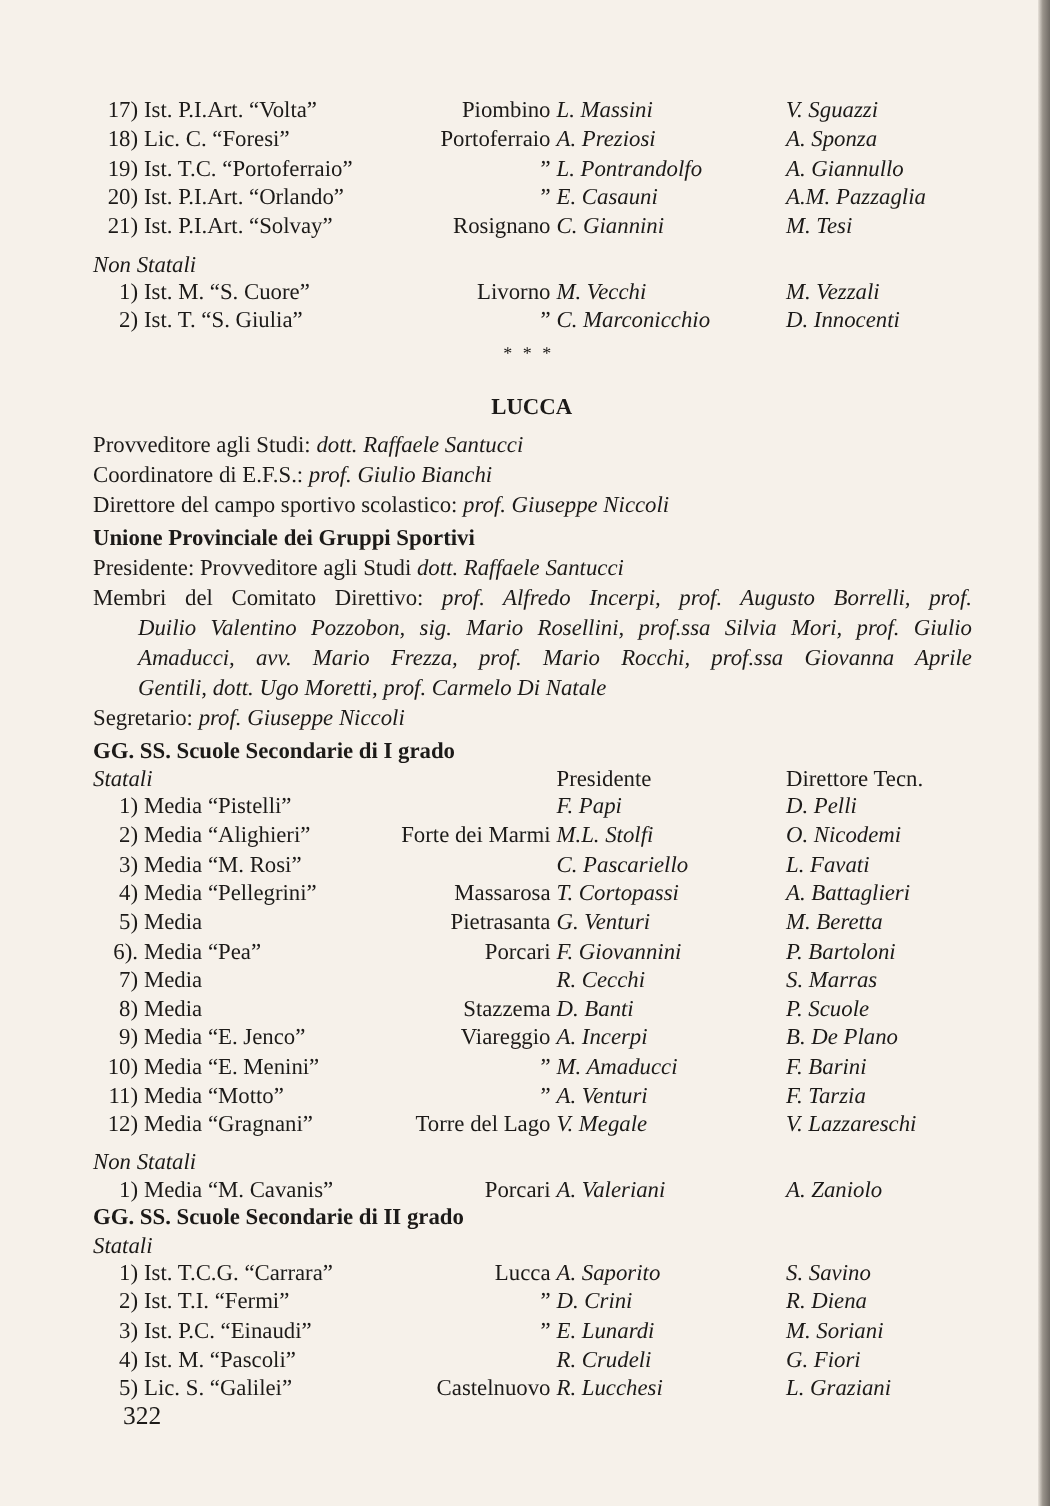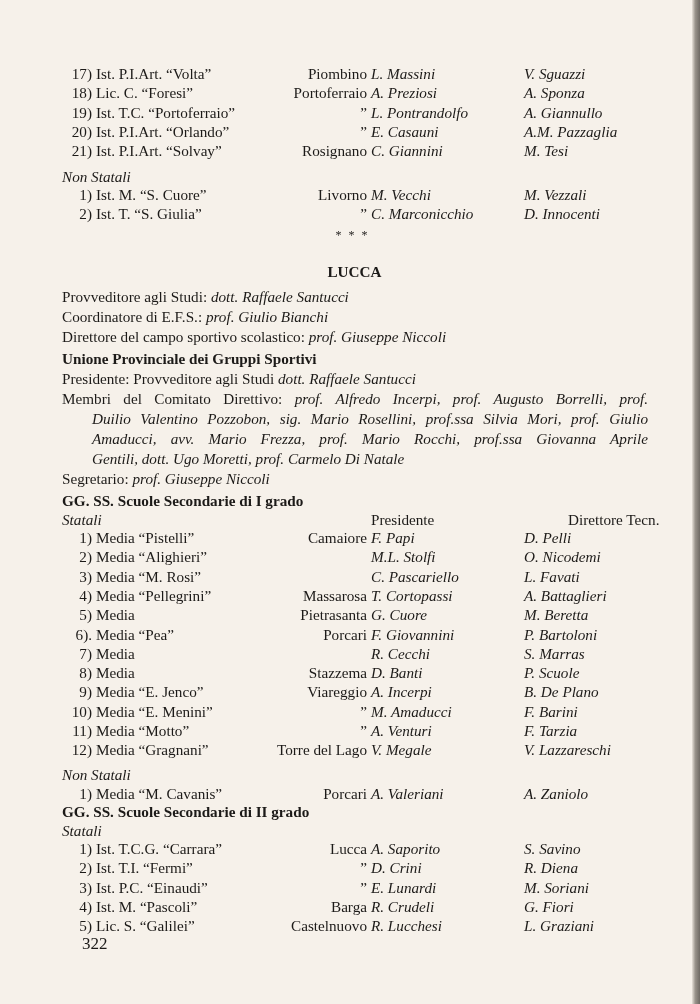--- a/index.html
+++ b/index.html
@@ -109,33 +109,33 @@
     <div class="line bold" style="top: 349px;">Unione Provinciale dei Gruppi Sportivi</div>
     <div class="line" style="top: 369px;"><span>Presidente: Provveditore agli Studi</span> <i>dott. Raffaele Santucci</i></div>
     <div class="line justify0" style="top: 389px;"><span>Membri del Comitato Direttivo:</span> <i>prof. Alfredo Incerpi, prof. Augusto Borrelli, prof.</i></div>
     <div class="indent justify" style="top: 409px;"><i>Duilio Valentino Pozzobon, sig. Mario Rosellini, prof.ssa Silvia Mori, prof. Giulio</i></div>
     <div class="indent justify" style="top: 429px;"><i>Amaducci, avv. Mario Frezza, prof. Mario Rocchi, prof.ssa Giovanna Aprile</i></div>
     <div class="indent" style="top: 449px;"><i>Gentili, dott. Ugo Moretti, prof. Carmelo Di Natale</i></div>
     <div class="line" style="top: 469px;"><span>Segretario:</span> <i>prof. Giuseppe Niccoli</i></div>
     <div class="line bold" style="top: 491px;">GG. SS. Scuole Secondarie di I grado</div>
     <div class="sub" style="top: 510px;">Statali</div>
     <div class="line" style="top: 510px; left: 309px;">Presidente</div>
-    <div class="line" style="top: 510px; left: 462px; margin-left: 44px;">Direttore Tecn.</div>
+    <div class="line" style="top: 510px; left: 462px;">Direttore Tecn.</div>
     <div class="row" style="top: 528px;">
       <span class="num">1)</span>
       <span class="name">Media “Pistelli”</span>
-      <div class="towncell" style="top: 0px; height: 19px;">
-        <span class="town">Camaiore</span>
-      </div>
       <span class="pres">F. Papi</span>
       <span class="dir">D. Pelli</span>
     </div>
     <div class="row" style="top: 547.3px;">
       <span class="num">2)</span>
       <span class="name">Media “Alighieri”</span>
+      <div class="towncell" style="top: 0px; height: 19px;">
+        <span class="town">Forte dei Marmi</span>
+      </div>
       <span class="pres">M.L. Stolfi</span>
       <span class="dir">O. Nicodemi</span>
     </div>
     <div class="row" style="top: 566.6px;">
       <span class="num">3)</span>
       <span class="name">Media “M. Rosi”</span>
       <span class="pres">C. Pascariello</span>
       <span class="dir">L. Favati</span>
     </div>
     <div class="row" style="top: 585.9px;">
@@ -146,21 +146,21 @@
       </div>
       <span class="pres">T. Cortopassi</span>
       <span class="dir">A. Battaglieri</span>
     </div>
     <div class="row" style="top: 605.2px;">
       <span class="num">5)</span>
       <span class="name">Media</span>
       <div class="towncell" style="top: 0px; height: 19px;">
         <span class="town">Pietrasanta</span>
       </div>
-      <span class="pres">G. Cuore</span>
+      <span class="pres">G. Venturi</span>
       <span class="dir">M. Beretta</span>
     </div>
     <div class="row" style="top: 624.5px;">
       <span class="num">6).</span>
       <span class="name">Media “Pea”</span>
       <div class="towncell" style="top: 0px; height: 19px;">
         <span class="town">Porcari</span>
       </div>
       <span class="pres">F. Giovannini</span>
       <span class="dir">P. Bartoloni</span>
@@ -251,23 +251,20 @@
       <span class="name">Ist. P.C. “Einaudi”</span>
       <div class="towncell" style="top: 0px; height: 19px;">
         <span class="town">”</span>
       </div>
       <span class="pres">E. Lunardi</span>
       <span class="dir">M. Soriani</span>
     </div>
     <div class="row" style="top: 896.9px;">
       <span class="num">4)</span>
       <span class="name">Ist. M. “Pascoli”</span>
-      <div class="towncell" style="top: 0px; height: 19px;">
-        <span class="town">Barga</span>
-      </div>
       <span class="pres">R. Crudeli</span>
       <span class="dir">G. Fiori</span>
     </div>
     <div class="row" style="top: 916.2px;">
       <span class="num">5)</span>
       <span class="name">Lic. S. “Galilei”</span>
       <div class="towncell" style="top: 0px; height: 19px;">
         <span class="town">Castelnuovo</span>
       </div>
       <span class="pres">R. Lucchesi</span>

